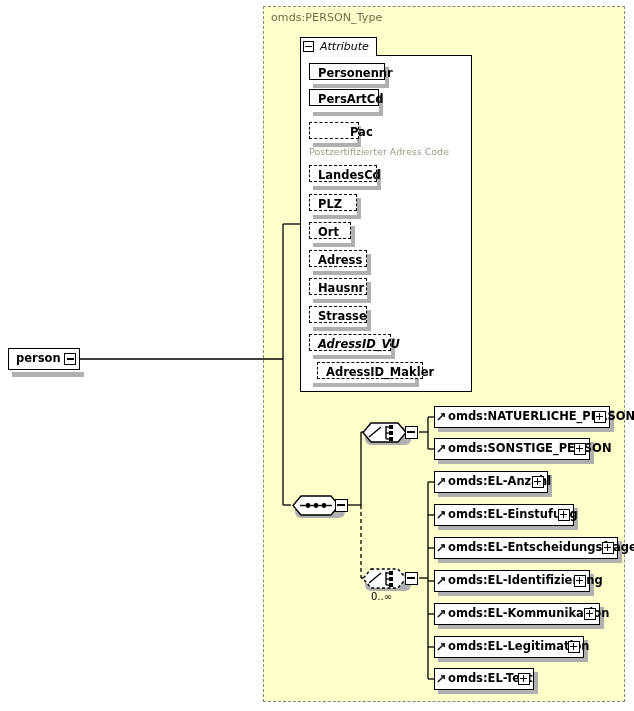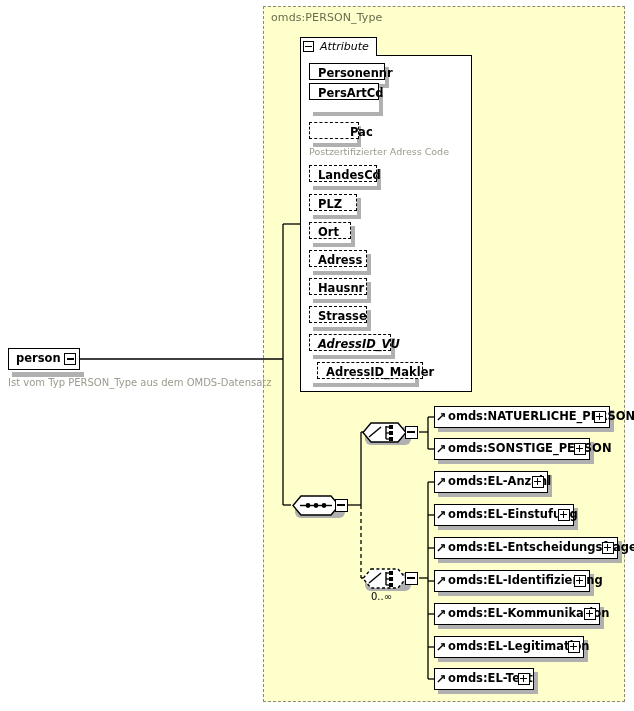--- a/index.html
+++ b/index.html
@@ -103,33 +103,32 @@
     <path d="M428 647 L434 647" stroke="#000" stroke-width="1.3" fill="none"></path>
     <path d="M428 679 L434 679" stroke="#000" stroke-width="1.3" fill="none"></path>
   </svg>
 
   <div class="type-panel"></div>
   <div class="type-title">omds:PERSON_Type</div>
 
   <div class="elem-person-shadow"></div>
   <div class="elem-person">person</div>
   <div class="person-minus"></div>
-  <div class="person-caption">Ist vom Typ PERSON_Type aus dem OMDS-Datensatz</div>
 
   <div class="attr-body"></div>
   <div class="attr-tab">Attribute</div>
   <div class="attr-minus"></div>
 
   <div id="attr-chips">
       <div class="chip-shadow" style="left: 313px; top: 84px; width: 76px; height: 4px;"></div>
       <div class="chip-shadow" style="left: 385px; top: 67px; width: 4px; height: 21px;"></div>
       <div class="chip req" style="left: 309px; top: 63px; width: 76px;">Personennr</div>
       <div class="chip-shadow" style="left: 313px; top: 112px; width: 70px; height: 4px;"></div>
       <div class="chip-shadow" style="left: 379px; top: 95px; width: 4px; height: 21px;"></div>
-      <div class="chip req" style="left: 309px; top: 83px; width: 70px;">PersArtCd</div>
+      <div class="chip req" style="left: 309px; top: 89px; width: 70px;">PersArtCd</div>
       <div class="chip-shadow" style="left: 313px; top: 143px; width: 48px; height: 4px;"></div>
       <div class="chip-shadow" style="left: 357px; top: 126px; width: 4px; height: 21px;"></div>
       <div class="chip opt" style="left: 309px; top: 122px; width: 48px; padding-left: 40px;">Pac</div>
       <div class="chip-note" style="left: 309px; top: 146px;">Postzertifizierter Adress Code</div>
       <div class="chip-shadow" style="left: 313px; top: 186px; width: 68px; height: 4px;"></div>
       <div class="chip-shadow" style="left: 377px; top: 169px; width: 4px; height: 21px;"></div>
       <div class="chip opt" style="left: 309px; top: 165px; width: 68px;">LandesCd</div>
       <div class="chip-shadow" style="left: 313px; top: 215px; width: 48px; height: 4px;"></div>
       <div class="chip-shadow" style="left: 357px; top: 198px; width: 4px; height: 21px;"></div>
       <div class="chip opt" style="left: 309px; top: 194px; width: 48px;">PLZ</div>

